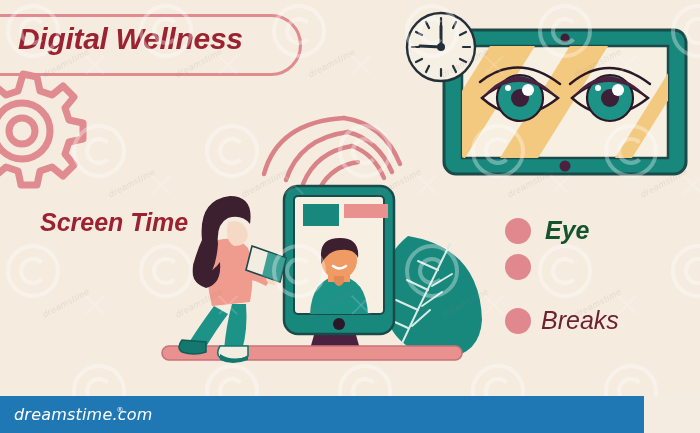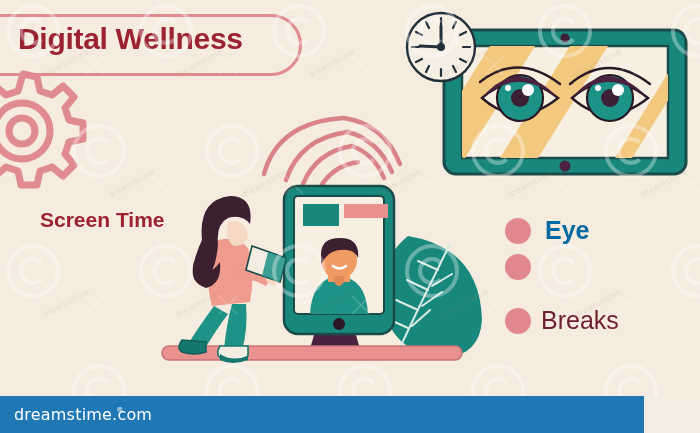--- a/index.html
+++ b/index.html
@@ -8,20 +8,21 @@
     background: #ffffff;
   }
   #stage {
     position: relative;
     width: 700px;
     height: 433px;
     overflow: hidden;
     background: #f4ece0;
     font-family: "Liberation Sans", sans-serif;
     user-select: none;
+    font-style: italic;
   }
   .canvas {
     position: absolute;
     left: 0; top: 0;
     width: 700px;
     height: 396px;
     overflow: hidden;
     background: #f5ecdf;
   }
 
@@ -104,21 +105,21 @@
     width: 150px;
     height: 150px;
     z-index: 10;
   }
 
   
   .screen-time {
     position: absolute;
     left: 40px;
     top: 208px;
-    font-size: 21px;
+    font-size: 25px;
     font-weight: bold;
     color: #9b2231;
     z-index: 22;
   }
 
   
   .wifi {
     position: absolute;
     left: 258px;
     top: 112px;
@@ -178,21 +179,21 @@
     height: 26px;
     border-radius: 50%;
     background: #e0888e;
     flex: 0 0 auto;
   }
   .bullet-label {
     margin-left: 14px;
     color: #7e1f2c;
     white-space: nowrap;
   }
-  .r0 .bullet-label { font-size: 25px; font-weight: bold; color:#0369a1; }
+  .r0 .bullet-label { font-size: 25px; font-weight: bold; color:#14532d; }
   .r1 .bullet-label { font-size: 25px; font-weight: normal; margin-left: 6px; color:#6e2230; }
   .r2 .bullet-label { font-size: 25px; font-weight: normal; margin-left: 10px; color:#6e2230; }
 
   
   .footer {
     position: absolute;
     left: 0;
     top: 396px;
     width: 644px;
     height: 37px;

